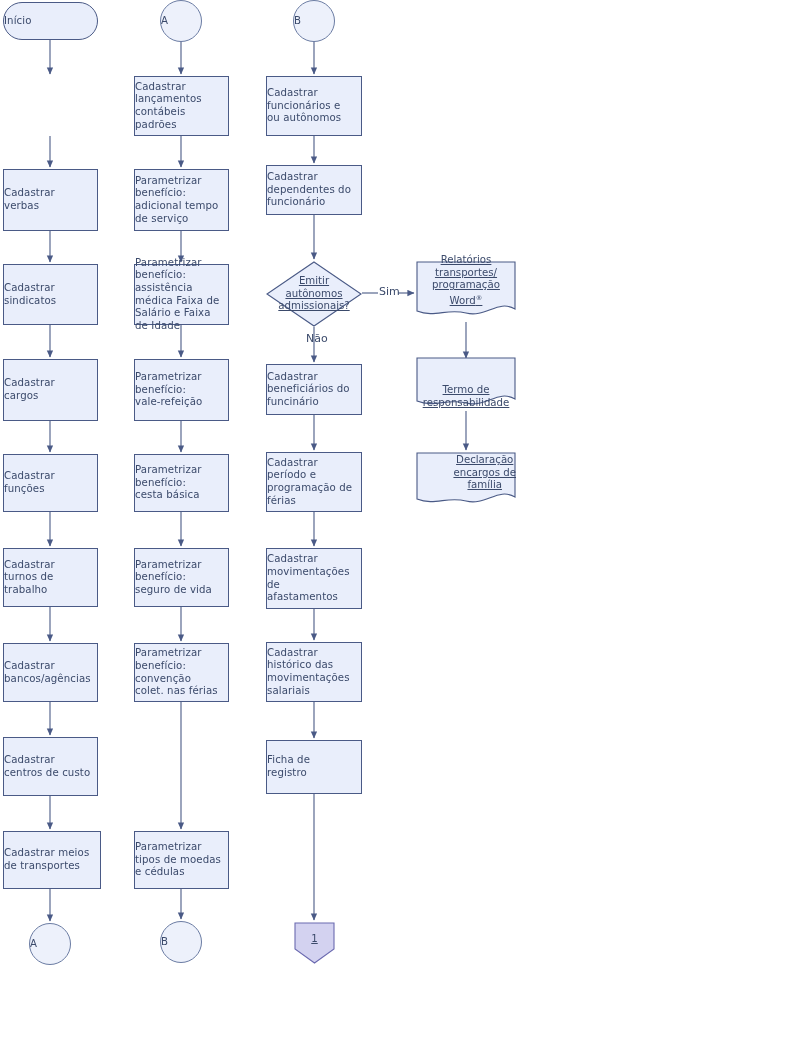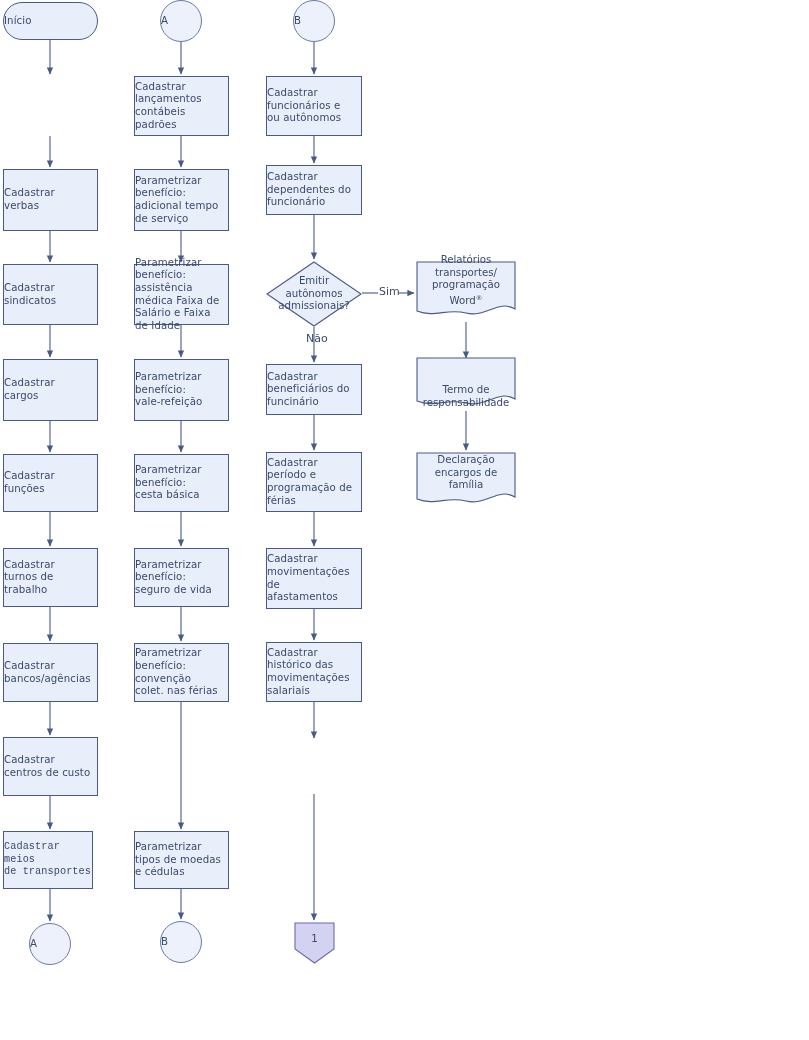--- a/index.html
+++ b/index.html
@@ -72,20 +72,21 @@
     position: absolute;
     z-index: 3;
     display: flex;
     align-items: center;
     justify-content: center;
     text-align: center;
     color: #3b4a6b;
     font-size: 10.2px;
     line-height: 12.6px;
     pointer-events: none;
+    text-decoration: underline;
   }
   .edge-label {
     position: absolute;
     z-index: 4;
     color: #3b4a6b;
     font-size: 11px;
     line-height: 12px;
     white-space: nowrap;
   }
   .sup {
@@ -182,21 +183,21 @@
   <div class="node process" style="left:3px; top:643px; width:95px; height:59px;">
     <span class="lbl">Cadastrar
 bancos/agências</span>
   </div>
 
   <div class="node process" style="left:3px; top:737px; width:95px; height:59px;">
     <span class="lbl">Cadastrar
 centros de custo</span>
   </div>
 
-  <div class="node process" style="left:3px; top:831px; width:90px; height:58px;font-family:Liberation Mono, monospace;">
+  <div class="node process" style="left:3px; top:831px; width:98px; height:58px;">
     <span class="lbl">Cadastrar meios
 de transportes</span>
   </div>
 
   <div class="node connector-circle" style="left:29px; top:923px; width:42px; height:42px;">
     <span class="lbl">A</span>
   </div>
 
   <div class="node connector-circle" style="left:160px; top:0px; width:42px; height:42px;">
     <span class="lbl">A</span>
@@ -308,20 +309,24 @@
 afastamentos</span>
   </div>
 
   <div class="node process" style="left:266px; top:642px; width:96px; height:60px;">
     <span class="lbl">Cadastrar
 histórico das
 movimentações
 salariais</span>
   </div>
 
+  <div class="node process" style="left:266px; top:740px; width:96px; height:54px;">
+    <span class="lbl">Ficha de
+registro</span>
+  </div>
 
   <svg class="shape-svg" style="left:294px; top:922px; width:41px; height:42px;" viewBox="0 0 41 42">
     <polygon points="1,1 40,1 40,27 20.5,41 1,27" fill="#d3d2f0" stroke="#6b6ab0" stroke-width="1.1"></polygon>
   </svg>
   <div class="shape-label" style="left:294px; top:918px; width:41px; height:42px;">
     <span class="lbl">1</span>
   </div>
 
   <svg class="shape-svg" style="left:416px; top:261px; width:100px; height:62px;" viewBox="0 0 100 62">
     <path d="M1,1 L99,1 L99,48 C82,38 70,57 50,52 C31,47 19,57 1,50 Z" fill="#e9eefb" stroke="#4a5a86" stroke-width="1.1"></path>
@@ -334,19 +339,19 @@
     <path d="M1,1 L99,1 L99,42 C82,32 70,51 50,46 C31,41 19,51 1,44 Z" fill="#e9eefb" stroke="#4a5a86" stroke-width="1.1"></path>
   </svg>
   <div class="shape-label" style="left:416px; top:376px; width:100px; height:42px;">
     <span class="lbl" style="white-space:pre-line;">Termo de
 responsabilidade</span>
   </div>
 
   <svg class="shape-svg" style="left:416px; top:452px; width:100px; height:58px;" viewBox="0 0 100 58">
     <path d="M1,1 L99,1 L99,45 C82,35 70,54 50,49 C31,44 19,54 1,47 Z" fill="#e9eefb" stroke="#4a5a86" stroke-width="1.1"></path>
   </svg>
-  <div class="shape-label" style="left:416px; top:451px; width:100px; height:44px;">
+  <div class="shape-label" style="left:416px; top:451px; width:100px; height:44px;justify-content:flex-end;">
     <span class="lbl" style="white-space:pre-line;">Declaração
 encargos de
 família</span>
   </div>
 
 </div>
 
 </body></html>

